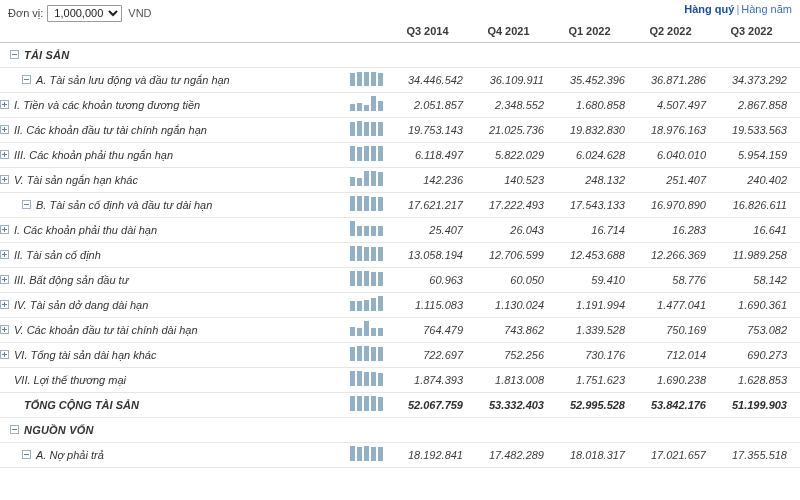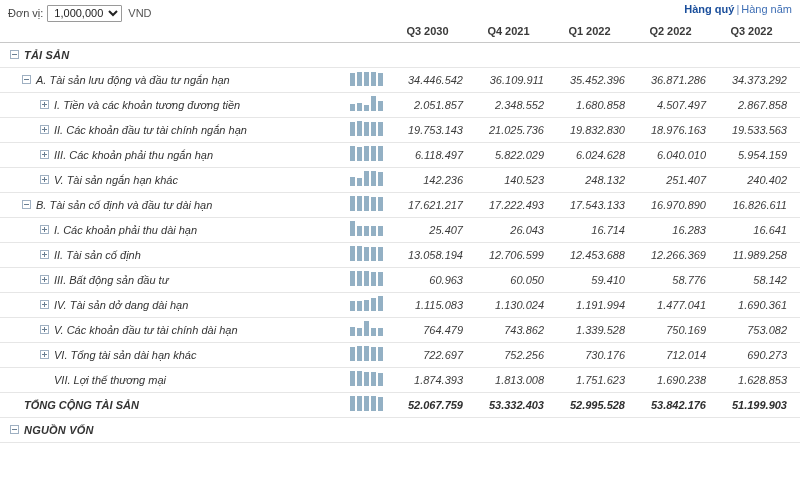--- a/index.html
+++ b/index.html
@@ -120,21 +120,21 @@
     width: 1px; height: 5px;
     background: #6a7f93;
   }
   .toggle-spacer { display: inline-block; width: 14px; flex: 0 0 auto; }
 
   .txt { font-size: 11px; color: #333; white-space: nowrap; }
 
   
   .ind0 { padding-left: 10px; }
   .ind1 { padding-left: 22px; }
-  .ind2 { padding-left: 40px; }
+  .ind2 { }
 
   .bold .txt { font-weight: bold; }
   .bold td.num { font-weight: bold; color: #2e2e2e; }
   .caps .txt { font-weight: bold; letter-spacing: 0.2px; }
 
   
   .sparkline {
     display: inline-flex;
     align-items: flex-end;
     gap: 2px;
@@ -172,21 +172,21 @@
         <col class="c-val">
         <col class="c-val">
         <col class="c-val">
         <col class="c-val">
       <col class="c-pad">
     </colgroup>
     <thead>
       <tr id="header-row">
         <th class="head-blank"></th>
         <th class="head-blank"></th>
-      <th>Q3 2030</th>
+      <th>Q3 2014</th>
           <th>Q4 2021</th>
           <th>Q1 2022</th>
           <th>Q2 2022</th>
           <th>Q3 2022</th>
           <th class="head-blank"></th>
         </tr>
     </thead>
     <tbody id="table-body">
         <tr class="caps">
           <td class="label">
@@ -505,16 +505,37 @@
             </div>
           </td>
           <td class="spark"></td>
           <td class="num"></td>
           <td class="num"></td>
           <td class="num"></td>
           <td class="num"></td>
           <td class="num"></td>
           <td></td>
         </tr>
+        <tr>
+          <td class="label">
+            <div class="lbl-wrap ind1">
+              <span class="toggle"></span>
+              <span class="txt">A. Nợ phải trả</span>
+            </div>
+          </td>
+          <td class="spark"><span class="sparkline">
+              <i style="height: 15px; background: rgb(147, 176, 196);"></i>
+              <i style="height: 14px; background: rgb(147, 176, 196);"></i>
+              <i style="height: 15px; background: rgb(147, 176, 196);"></i>
+              <i style="height: 14px; background: rgb(147, 176, 196);"></i>
+              <i style="height: 14px; background: rgb(147, 176, 196);"></i>
+            </span></td>
+          <td class="num">18.192.841</td>
+          <td class="num">17.482.289</td>
+          <td class="num">18.018.317</td>
+          <td class="num">17.021.657</td>
+          <td class="num">17.355.518</td>
+          <td></td>
+        </tr>
       </tbody>
   </table>
 
 </div>
 
 </body></html>

